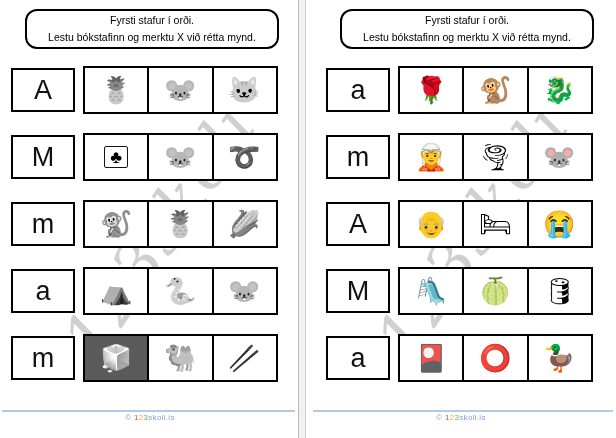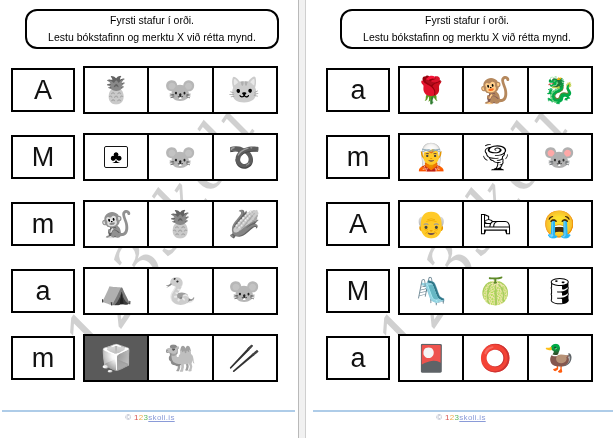--- a/index.html
+++ b/index.html
@@ -53,21 +53,21 @@
   .footer-text{
     position:absolute;top:413px;height:12px;text-align:center;
     font-size:8px;letter-spacing:0.3px;
   }
   .ft-left{left:0;width:300px;}
   .ft-right{left:306px;width:310px;}
   .c-copy{color:#9aa0b5;}
   .c-d1{color:#d9534f;}
   .c-d2{color:#f0ad4e;}
   .c-d3{color:#5cb85c;}
-  .c-rest{color:#8a9bd8;text-decoration:underline;}
+  .c-rest{color:#8a9bd8;}
 </style>
 </head>
 <body>
 
 <div class="page-bw">
 
   <div class="watermark wm-left">123skóli</div>
 
   <div class="header-box header-left">
     <span>Fyrsti stafur í orði.</span>

